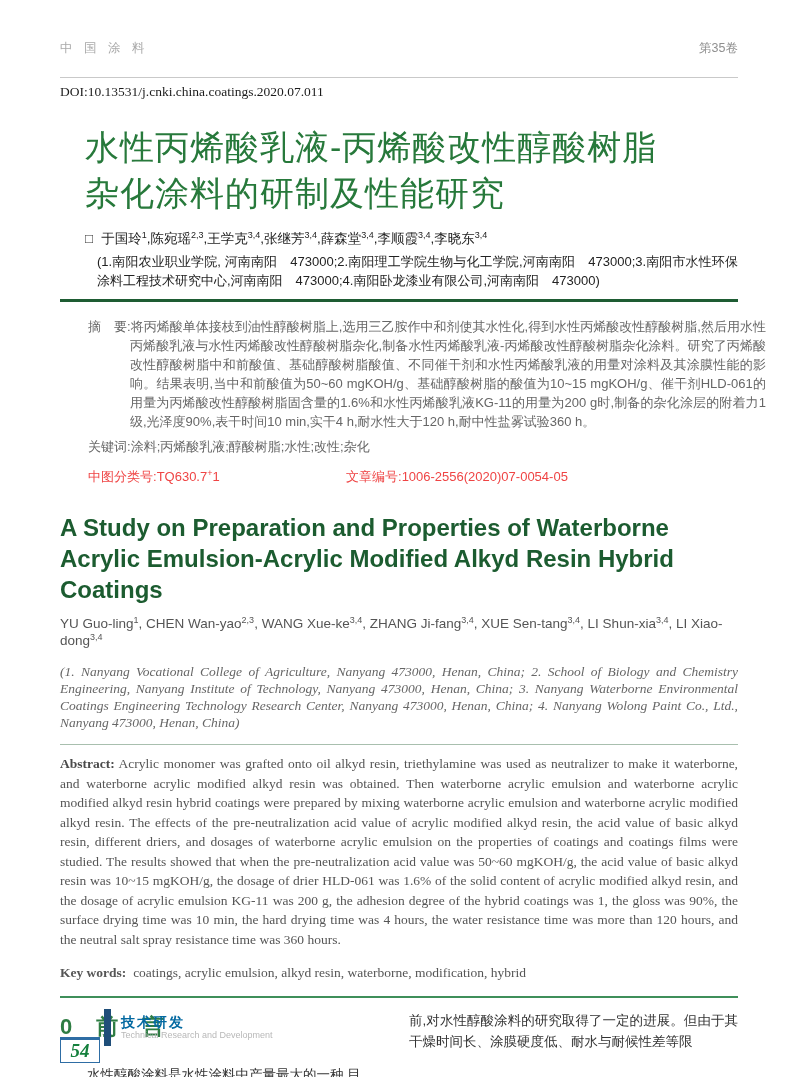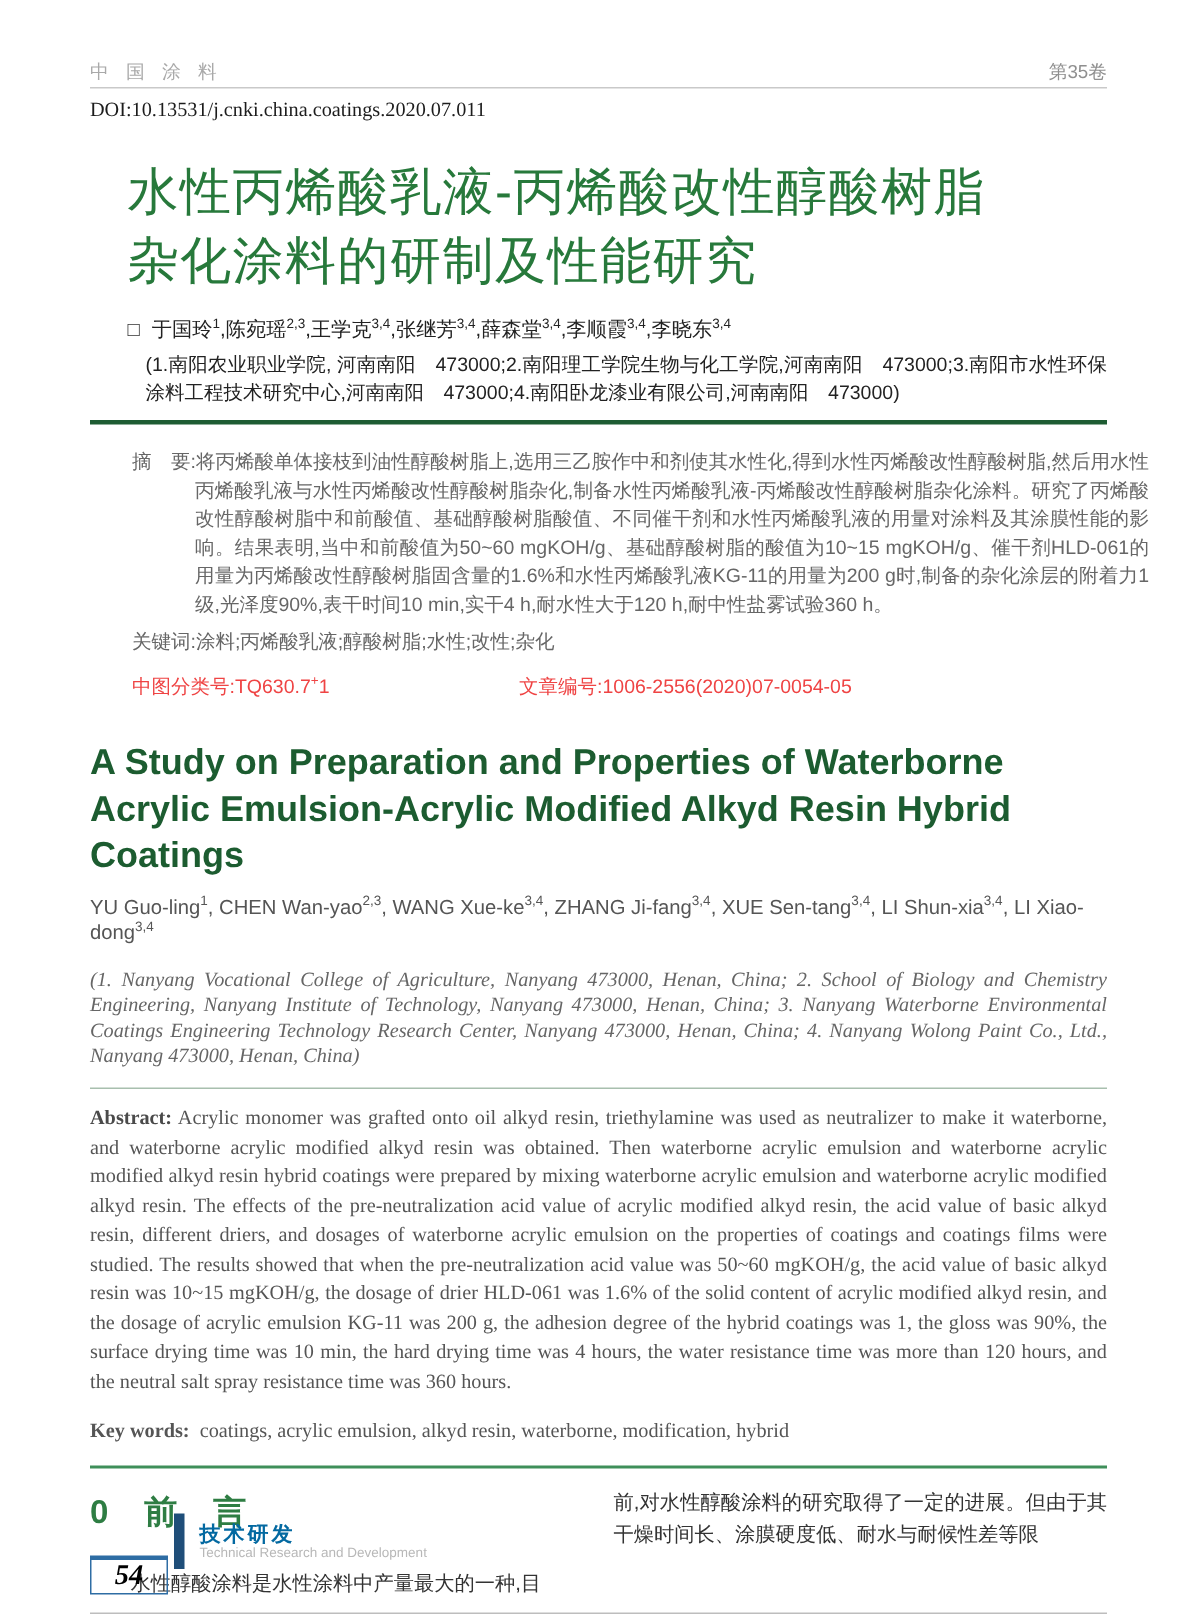--- a/index.html
+++ b/index.html
@@ -11,21 +11,21 @@
     overflow:hidden;
     box-sizing:border-box;
   }
   .content{margin:0 56px 0 60px;}
   sup{font-size:9px;line-height:0;}
 
   
   .header-row{
     margin-top:40px;
     display:flex;justify-content:space-between;align-items:flex-end;
-    border-bottom:1px solid #c9c9c9;padding-bottom:1px;
+    border-bottom:1px solid #c9c9c9;padding-bottom:20px;
   }
   .journal-name{font-size:12.5px;color:#a9a9a9;letter-spacing:4px;}
   .volume{font-size:12.5px;color:#8f8f8f;}
   .doi-line{margin-top:6px;font-family:"Liberation Serif","DejaVu Serif",serif;font-size:13.5px;color:#1c1c1c;}
 
   
   .title-zh{
     margin:24px 0 0 25px;
     font-size:34px;font-weight:bold;color:#27793b;
     line-height:46px;white-space:pre-line;letter-spacing:1px;
@@ -88,25 +88,25 @@
   }
   .col p{margin:0;font-size:13.5px;color:#333;line-height:21px;text-align:justify;}
   .indent2{text-indent:2em;}
 
   
   .rule-footnote{margin-top:9px;border-top:1px solid #bdbdbd;}
 
   
   .footer{position:absolute;left:60px;bottom:14px;display:flex;align-items:center;}
   .pagenum-box{
-    width:52px;height:26px;
+    width:40px;height:26px;
     border:1.5px solid #2e6da4;border-top:3px solid #2e6da4;
     display:flex;align-items:center;justify-content:center;
     font-family:"Liberation Serif","DejaVu Serif",serif;
-    font-style:italic;font-weight:bold;font-size:19px;color:#000000;
+    font-style:italic;font-weight:bold;font-size:19px;color:#15803d;
     box-sizing:border-box;
     margin-top:45px;
   }
   .vbar{width:7px;height:37px;background:#1f4e79;margin-left:4px;}
   .footer-text{margin-left:10px;}
   .footer-zh{font-size:14px;font-weight:bold;color:#0369a1;letter-spacing:2px;line-height:16px;}
   .footer-en{font-size:9px;color:#b8b8b8;line-height:11px;}
 </style>
 </head>
 <body>

